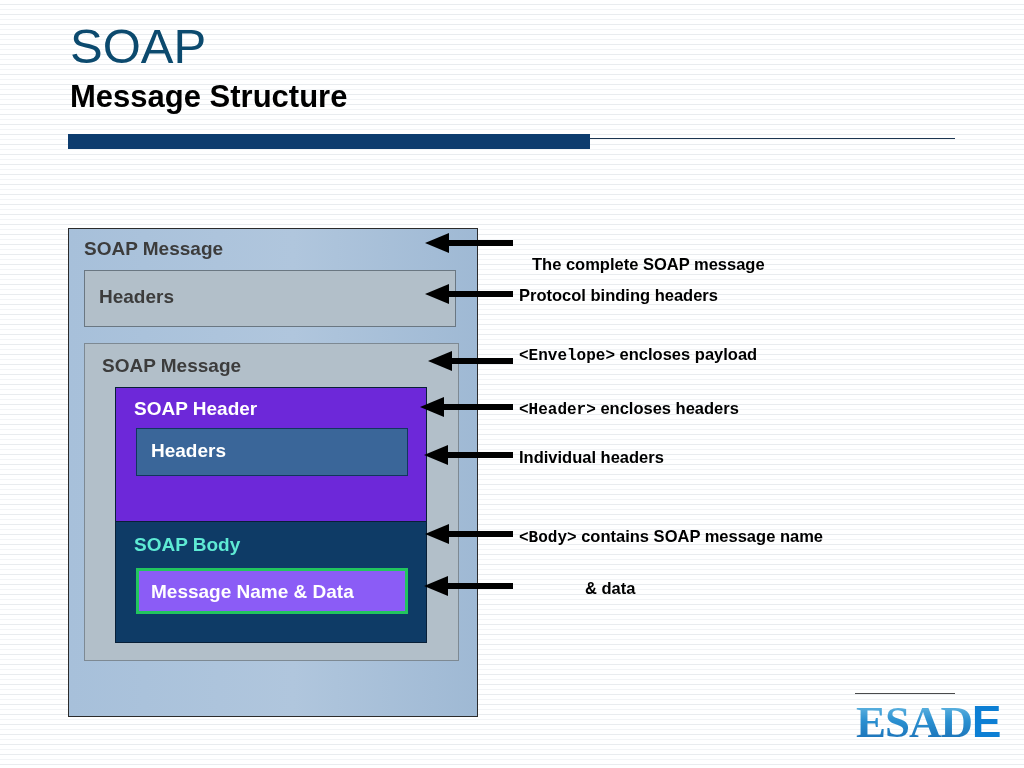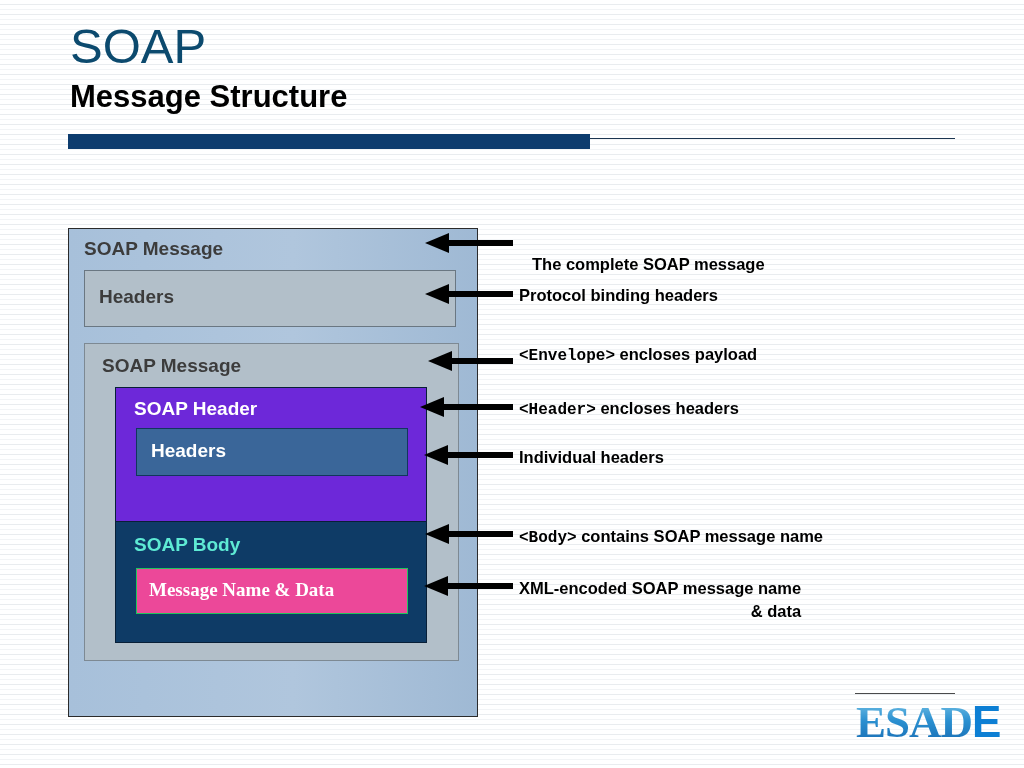--- a/index.html
+++ b/index.html
@@ -164,24 +164,23 @@
     position: absolute;
     left: 18px; top: 12px;
     font-size: 19px;
     color: #5eead4;
   }
 
   #message-name-box {
     position: absolute;
     left: 20px; top: 46px;
     width: 272px; height: 46px;
-    background-color: #ec4899;
-    border: 1px solid #22c55e;
-    box-sizing: border-box;
-    font-family: Liberation Serif, serif;
+    background-color: #8b5cf6;
+    border: 3px solid #22c55e;
+    box-sizing: border-box;
   }
   #message-name-caption {
     position: absolute;
     left: 12px; top: 10px;
     font-size: 19px;
     color: #ffffff;
   }
 
   
   .arrow {
@@ -349,20 +348,20 @@
 
   <div class="annotation" style="left:519px; top:447px;">
     <span class="mono"></span><span>Individual headers</span>
   </div>
 
   <div class="annotation" style="left:519px; top:526px;">
     <span class="mono">&lt;Body&gt;</span><span> contains SOAP message name</span>
   </div>
 
   <div class="annotation" style="left:519px; top:578px;">
-    <span class="mono"></span><span>XML-encoded SOAP message name</span>
+    <span class="mono"></span>
     <span class="second-line">&amp; data</span>
   </div>
 
   <div id="footer-rule"></div>
   <div id="esade-logo"><span id="esade-logo-main">ESAD</span><span id="esade-logo-accent">E</span></div>
 
 </div>
 
 </body></html>

